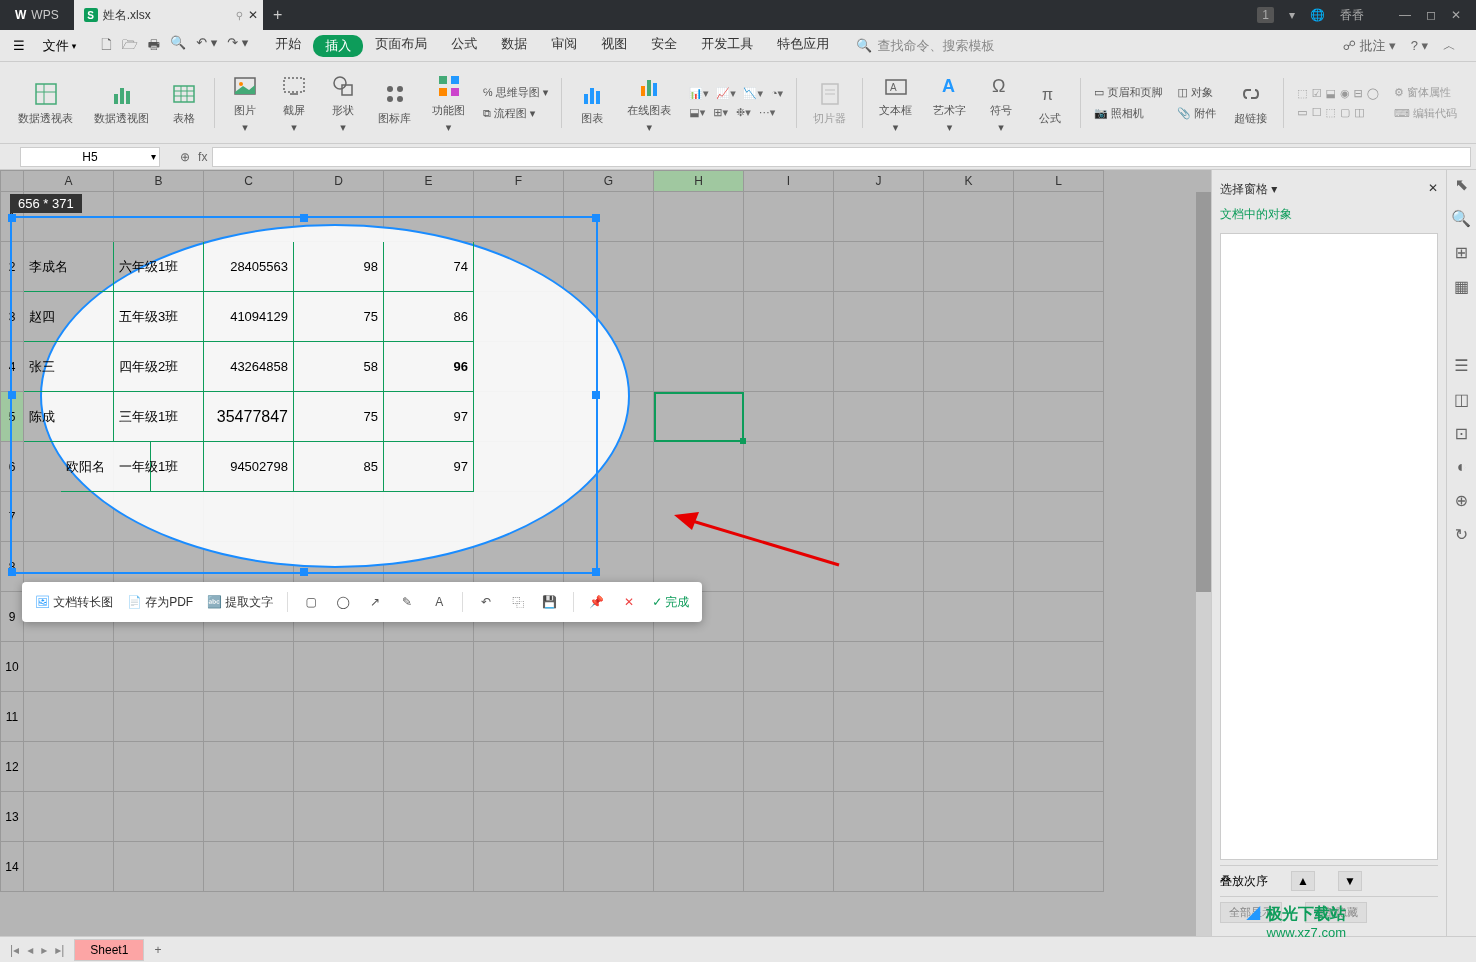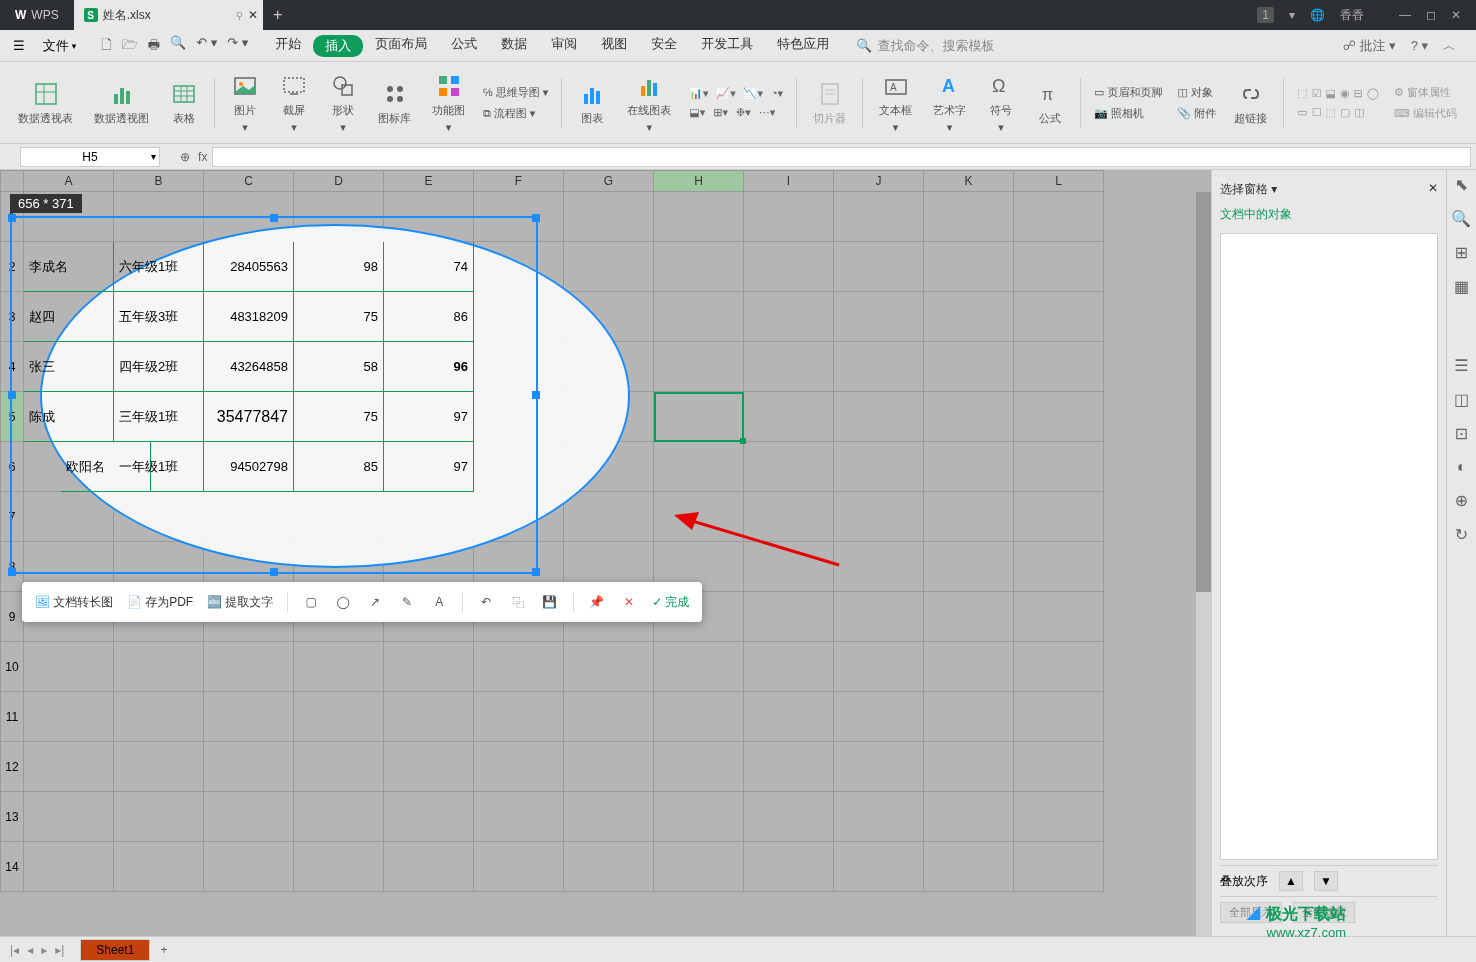--- a/index.html
+++ b/index.html
@@ -42,21 +42,21 @@
 .fx-area { display: flex; align-items: center; gap: 8px; margin-left: 20px; color: #666; font-size: 12px; }
 .formula-input { flex: 1; background: white; height: 20px; margin: 0 5px; border: 1px solid #ccc; }
 
 
 .main-area { display: flex; height: calc(962px - 30px - 32px - 82px - 26px - 26px); }
 .spreadsheet-area { flex: 1; position: relative; overflow: hidden; background: #b5b5b5; }
 .side-panel { width: 235px; background: #e8e8e8; border-left: 1px solid #ccc; padding: 8px; font-size: 12px; display: flex; flex-direction: column; }
 .side-panel-title { display: flex; justify-content: space-between; padding: 3px 0; color: #333; }
 .side-panel-subtitle { color: #0d9c5a; padding: 5px 0; }
 .side-panel-content { flex: 1; background: white; border: 1px solid #ccc; margin: 5px 0; }
-.side-panel-bottom { display: flex; align-items: center; gap: 11px; padding: 5px 0; border-top: 1px solid #ccc; }
+.side-panel-bottom { display: flex; align-items: center; gap: 23px; padding: 5px 0; border-top: 1px solid #ccc; }
 .side-panel-bottom button { background: #ddd; border: 1px solid #ccc; padding: 2px 8px; font-size: 11px; color: #888; }
 .far-right-panel { width: 30px; background: #e8e8e8; border-left: 1px solid #ccc; display: flex; flex-direction: column; align-items: center; padding-top: 5px; gap: 15px; color: #666; }
 
 
 .grid-container { position: absolute; top: 0; left: 0; right: 15px; bottom: 0; }
 .col-headers { display: flex; height: 22px; background: #b5b5b5; }
 .corner { width: 24px; border: 1px solid #999; background: #b5b5b5; }
 .col-header { border: 1px solid #999; border-left: none; display: flex; align-items: center; justify-content: center; font-size: 12px; color: #333; background: #b5b5b5; }
 .col-header.selected { background: #a0c8a0; }
 .grid-body { display: flex; }
@@ -78,21 +78,21 @@
 
 
 .screenshot-toolbar { position: absolute; background: white; border-radius: 4px; box-shadow: 0 2px 10px rgba(0,0,0,0.3); height: 40px; display: flex; align-items: center; padding: 0 10px; gap: 8px; font-size: 12px; }
 .st-item { display: flex; align-items: center; gap: 3px; cursor: pointer; padding: 3px; color: #333; }
 .st-sep { width: 1px; height: 20px; background: #ddd; margin: 0 3px; }
 .st-icon-btn { width: 24px; height: 24px; display: flex; align-items: center; justify-content: center; cursor: pointer; color: #555; }
 
 
 .sheet-tabs { height: 26px; background: #e8e8e8; display: flex; align-items: center; border-top: 1px solid #ccc; padding: 0 10px; font-size: 12px; }
 .sheet-nav { display: flex; gap: 8px; color: #888; }
-.sheet-tab { padding: 3px 15px; background: #c2410c; border: 1px solid #ccc; margin-left: 16px; }
+.sheet-tab { padding: 3px 15px; background: #fca5a5; border: 1px solid #ccc; margin-left: 10px; }
 .sheet-add { padding: 0 10px; cursor: pointer; color: #666; }
 
 
 .vscroll { position: absolute; right: 0; top: 22px; bottom: 0; width: 15px; background: #d0d0d0; }
 .vscroll-thumb { position: absolute; top: 0; width: 100%; height: 400px; background: #999; }
 
 
 .watermark { position: absolute; bottom: 22px; right: 130px; font-size: 13px; color: #0d9c5a; text-align: right; }
 
 svg { display: block; }
@@ -604,21 +604,21 @@
     <div class="ellipse-shape" style="left:40px; top:54px; width:590px; height:344px; z-index:5;"></div>
 
     <div id="data-overlay" style="position:absolute; left:24px; top:22px; z-index:6; pointer-events:none;">
         <div style="position: absolute; left: 0px; top: 50px; width: 90px; height: 50px; display: flex; align-items: center; padding: 0px 5px; font-size: 13px; border-right: 1px solid rgb(13, 156, 90); border-bottom: 1px solid rgb(13, 156, 90);">李成名</div>
         <div style="position: absolute; left: 90px; top: 50px; width: 90px; height: 50px; display: flex; align-items: center; padding: 0px 5px; font-size: 13px; border-right: 1px solid rgb(13, 156, 90); border-bottom: 1px solid rgb(13, 156, 90);">六年级1班</div>
         <div style="position: absolute; left: 180px; top: 50px; width: 90px; height: 50px; display: flex; align-items: center; padding: 0px 5px; font-size: 13px; border-right: 1px solid rgb(13, 156, 90); border-bottom: 1px solid rgb(13, 156, 90); justify-content: flex-end;">28405563</div>
         <div style="position: absolute; left: 270px; top: 50px; width: 90px; height: 50px; display: flex; align-items: center; padding: 0px 5px; font-size: 13px; border-right: 1px solid rgb(13, 156, 90); border-bottom: 1px solid rgb(13, 156, 90); justify-content: flex-end;">98</div>
         <div style="position: absolute; left: 360px; top: 50px; width: 90px; height: 50px; display: flex; align-items: center; padding: 0px 5px; font-size: 13px; border-right: 1px solid rgb(13, 156, 90); border-bottom: 1px solid rgb(13, 156, 90); justify-content: flex-end;">74</div>
         <div style="position: absolute; left: 0px; top: 100px; width: 90px; height: 50px; display: flex; align-items: center; padding: 0px 5px; font-size: 13px; border-right: 1px solid rgb(13, 156, 90); border-bottom: 1px solid rgb(13, 156, 90);">赵四</div>
         <div style="position: absolute; left: 90px; top: 100px; width: 90px; height: 50px; display: flex; align-items: center; padding: 0px 5px; font-size: 13px; border-right: 1px solid rgb(13, 156, 90); border-bottom: 1px solid rgb(13, 156, 90);">五年级3班</div>
-        <div style="position: absolute; left: 180px; top: 100px; width: 90px; height: 50px; display: flex; align-items: center; padding: 0px 5px; font-size: 13px; border-right: 1px solid rgb(13, 156, 90); border-bottom: 1px solid rgb(13, 156, 90); justify-content: flex-end;">48318209</div>
+        <div style="position: absolute; left: 180px; top: 100px; width: 90px; height: 50px; display: flex; align-items: center; padding: 0px 5px; font-size: 13px; border-right: 1px solid rgb(13, 156, 90); border-bottom: 1px solid rgb(13, 156, 90); justify-content: flex-end;">41094129</div>
         <div style="position: absolute; left: 270px; top: 100px; width: 90px; height: 50px; display: flex; align-items: center; padding: 0px 5px; font-size: 13px; border-right: 1px solid rgb(13, 156, 90); border-bottom: 1px solid rgb(13, 156, 90); justify-content: flex-end;">75</div>
         <div style="position: absolute; left: 360px; top: 100px; width: 90px; height: 50px; display: flex; align-items: center; padding: 0px 5px; font-size: 13px; border-right: 1px solid rgb(13, 156, 90); border-bottom: 1px solid rgb(13, 156, 90); justify-content: flex-end;">86</div>
         <div style="position: absolute; left: 0px; top: 150px; width: 90px; height: 50px; display: flex; align-items: center; padding: 0px 5px; font-size: 13px; border-right: 1px solid rgb(13, 156, 90); border-bottom: 1px solid rgb(13, 156, 90);">张三</div>
         <div style="position: absolute; left: 90px; top: 150px; width: 90px; height: 50px; display: flex; align-items: center; padding: 0px 5px; font-size: 13px; border-right: 1px solid rgb(13, 156, 90); border-bottom: 1px solid rgb(13, 156, 90);">四年级2班</div>
         <div style="position: absolute; left: 180px; top: 150px; width: 90px; height: 50px; display: flex; align-items: center; padding: 0px 5px; font-size: 13px; border-right: 1px solid rgb(13, 156, 90); border-bottom: 1px solid rgb(13, 156, 90); justify-content: flex-end;">43264858</div>
         <div style="position: absolute; left: 270px; top: 150px; width: 90px; height: 50px; display: flex; align-items: center; padding: 0px 5px; font-size: 13px; border-right: 1px solid rgb(13, 156, 90); border-bottom: 1px solid rgb(13, 156, 90); justify-content: flex-end;">58</div>
         <div style="position: absolute; left: 360px; top: 150px; width: 90px; height: 50px; display: flex; align-items: center; padding: 0px 5px; font-size: 13px; border-right: 1px solid rgb(13, 156, 90); border-bottom: 1px solid rgb(13, 156, 90); justify-content: flex-end; font-weight: bold;">96</div>
         <div style="position: absolute; left: 0px; top: 200px; width: 90px; height: 50px; display: flex; align-items: center; padding: 0px 5px; font-size: 13px; border-right: 1px solid rgb(13, 156, 90); border-bottom: 1px solid rgb(13, 156, 90);">陈成</div>
         <div style="position: absolute; left: 90px; top: 200px; width: 90px; height: 50px; display: flex; align-items: center; padding: 0px 5px; font-size: 13px; border-right: 1px solid rgb(13, 156, 90); border-bottom: 1px solid rgb(13, 156, 90);">三年级1班</div>
         <div style="position: absolute; left: 180px; top: 200px; width: 90px; height: 50px; display: flex; align-items: center; padding: 0px 5px; font-size: 16px; border-right: 1px solid rgb(13, 156, 90); border-bottom: 1px solid rgb(13, 156, 90); justify-content: flex-end;">35477847</div>
@@ -626,21 +626,21 @@
         <div style="position: absolute; left: 360px; top: 200px; width: 90px; height: 50px; display: flex; align-items: center; padding: 0px 5px; font-size: 13px; border-right: 1px solid rgb(13, 156, 90); border-bottom: 1px solid rgb(13, 156, 90); justify-content: flex-end;">97</div>
         <div style="position: absolute; left: 0px; top: 250px; width: 90px; height: 50px; display: flex; align-items: center; padding: 0px 5px; font-size: 13px; border-right: 1px solid rgb(13, 156, 90); border-bottom: 1px solid rgb(13, 156, 90); margin-left: 37px;">欧阳名</div>
         <div style="position: absolute; left: 90px; top: 250px; width: 90px; height: 50px; display: flex; align-items: center; padding: 0px 5px; font-size: 13px; border-right: 1px solid rgb(13, 156, 90); border-bottom: 1px solid rgb(13, 156, 90);">一年级1班</div>
         <div style="position: absolute; left: 180px; top: 250px; width: 90px; height: 50px; display: flex; align-items: center; padding: 0px 5px; font-size: 13px; border-right: 1px solid rgb(13, 156, 90); border-bottom: 1px solid rgb(13, 156, 90); justify-content: flex-end;">94502798</div>
         <div style="position: absolute; left: 270px; top: 250px; width: 90px; height: 50px; display: flex; align-items: center; padding: 0px 5px; font-size: 13px; border-right: 1px solid rgb(13, 156, 90); border-bottom: 1px solid rgb(13, 156, 90); justify-content: flex-end;">85</div>
         <div style="position: absolute; left: 360px; top: 250px; width: 90px; height: 50px; display: flex; align-items: center; padding: 0px 5px; font-size: 13px; border-right: 1px solid rgb(13, 156, 90); border-bottom: 1px solid rgb(13, 156, 90); justify-content: flex-end;">97</div>
       </div>
 
     <div class="selected-cell" style="left:654px; top:222px; width:90px; height:50px; z-index:7;"></div>
 
-    <div class="screenshot-selection" style="left:10px; top:46px; width:528px; height:358px; z-index:8;">
+    <div class="screenshot-selection" style="left:10px; top:46px; width:588px; height:358px; z-index:8;">
       <div class="sel-dim">656 * 371</div>
       <div class="sel-handle" style="left:-4px;top:-4px"></div>
       <div class="sel-handle" style="left:50%;top:-4px;margin-left:-4px"></div>
       <div class="sel-handle" style="right:-4px;top:-4px"></div>
       <div class="sel-handle" style="left:-4px;top:50%;margin-top:-4px"></div>
       <div class="sel-handle" style="right:-4px;top:50%;margin-top:-4px"></div>
       <div class="sel-handle" style="left:-4px;bottom:-4px"></div>
       <div class="sel-handle" style="left:50%;bottom:-4px;margin-left:-4px"></div>
       <div class="sel-handle" style="right:-4px;bottom:-4px"></div>
     </div>

